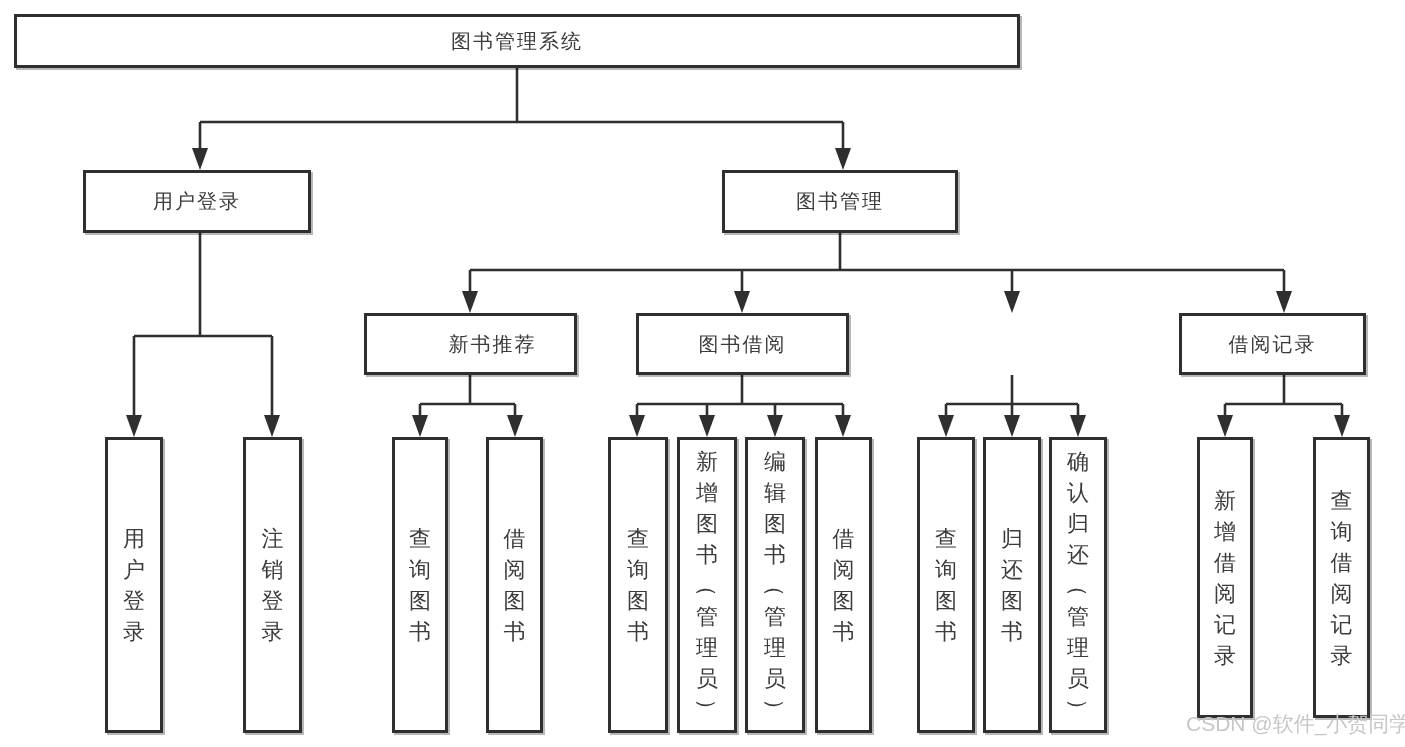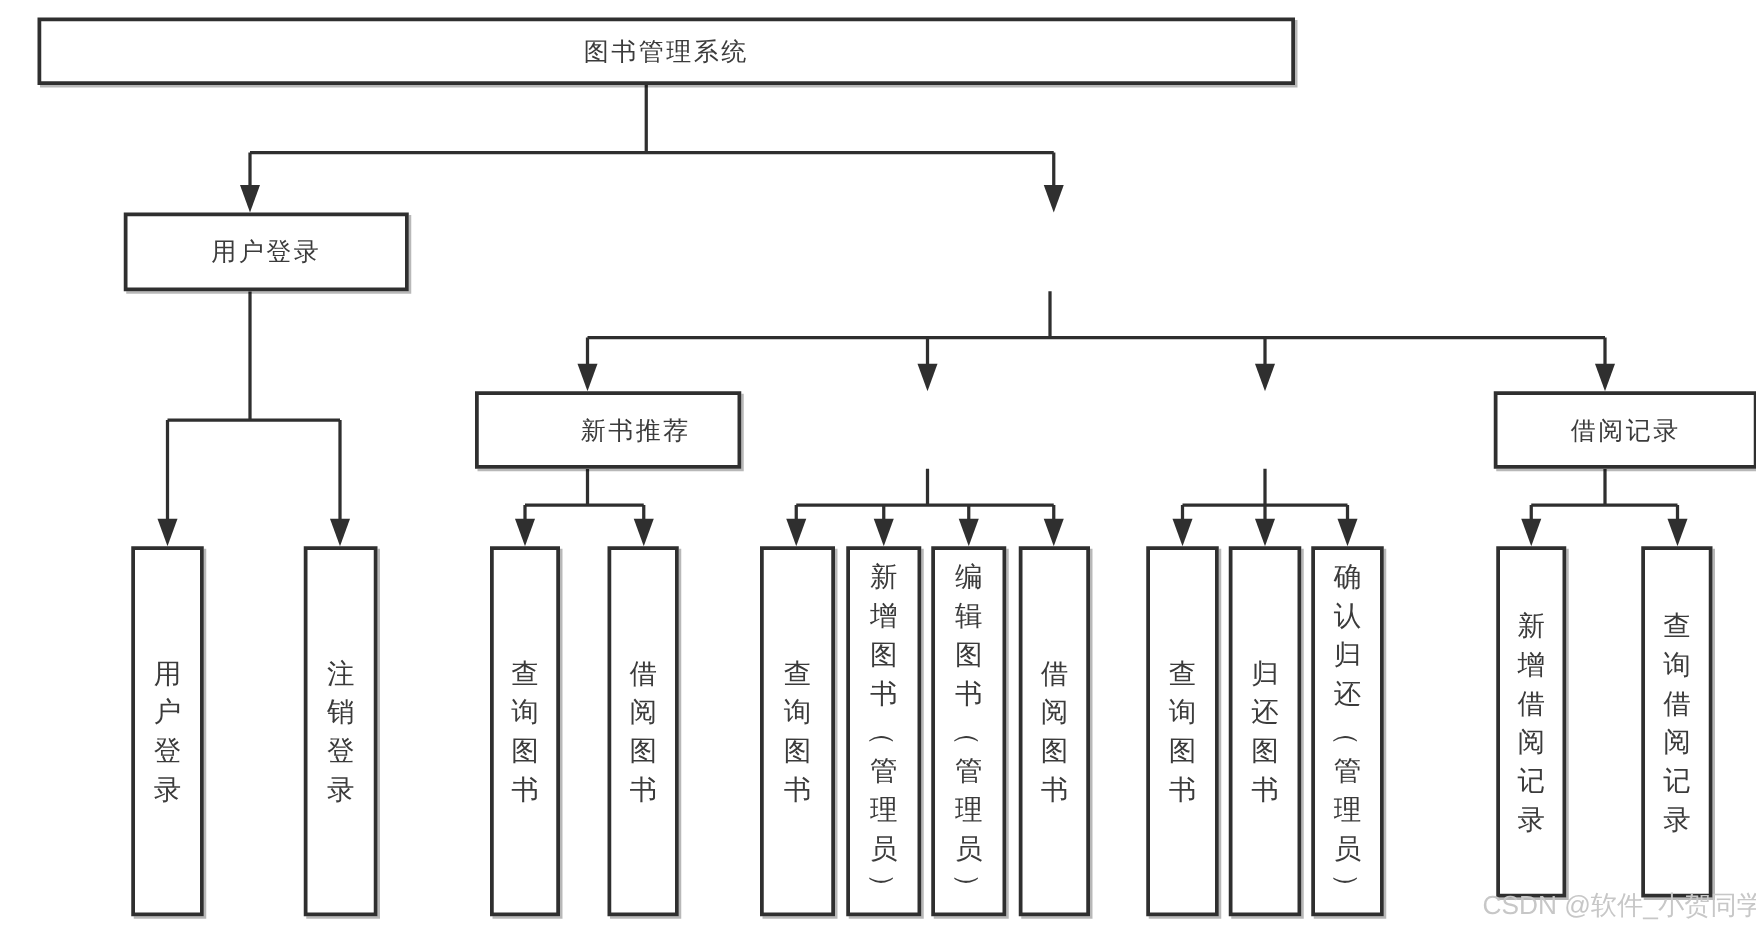--- a/index.html
+++ b/index.html
@@ -18,21 +18,21 @@
     position:absolute;
     background:#ffffff;
     border:3px solid var(--line, #2f2f2f);
     box-sizing:border-box;
     display:flex;
     align-items:center;
     justify-content:center;
     color: var(--text, #3b3b3b);
     box-shadow: 2px 2px 0 rgba(0,0,0,0.28);
   }
-  .h-node { font-size:20px; letter-spacing:2px; white-space:nowrap;margin-left:16px; }
+  .h-node { font-size:20px; letter-spacing:2px; white-space:nowrap; }
   .v-node { flex-direction:column; font-size:22px; }
   .v-node span { display:block; line-height:31px; height:31px; text-align:center; }
   .v-node span.rot { transform:rotate(90deg); }
   .watermark {
     position:absolute;
     font-size:21px;
     color: var(--wm, #c7c7c7);
     white-space:nowrap;
   }
 </style>
@@ -113,23 +113,25 @@
       <line x1="1225" y1="404" x2="1225" y2="417"></line>
       <polygon points="1217,415 1233,415 1225,437"></polygon>
       <line x1="1342" y1="404" x2="1342" y2="417"></line>
       <polygon points="1334,415 1350,415 1342,437"></polygon>
     </g>
   </svg>
 
   <div class="node h-node" style="left:14px; top:14px; width:1006px; height:54px;">图书管理系统</div>
 
   <div class="node h-node" style="left:83px; top:170px; width:228px; height:63px;">用户登录</div>
+  <div class="node h-node" style="left:722px; top:170px; width:236px; height:63px;">图书管理</div>
 
   <div class="node h-node" style="left:364px; top:313px; width:213px; height:62px;padding-left:44px;">新书推荐</div>
-  <div class="node h-node" style="left:1179px; top:313px; width:211px; height:62px;">借阅记录</div>
+  <div class="node h-node" style="left:636px; top:313px; width:213px; height:62px;">图书借阅</div>
+  <div class="node h-node" style="left:1179px; top:313px; width:187px; height:62px;">借阅记录</div>
 
   <div class="node v-node" style="left:105px; top:437px; width:58px; height:296px;">
       <span>用</span>
       <span>户</span>
       <span>登</span>
       <span>录</span>
     </div>
   <div class="node v-node" style="left:243px; top:437px; width:59px; height:296px;">
       <span>注</span>
       <span>销</span>

